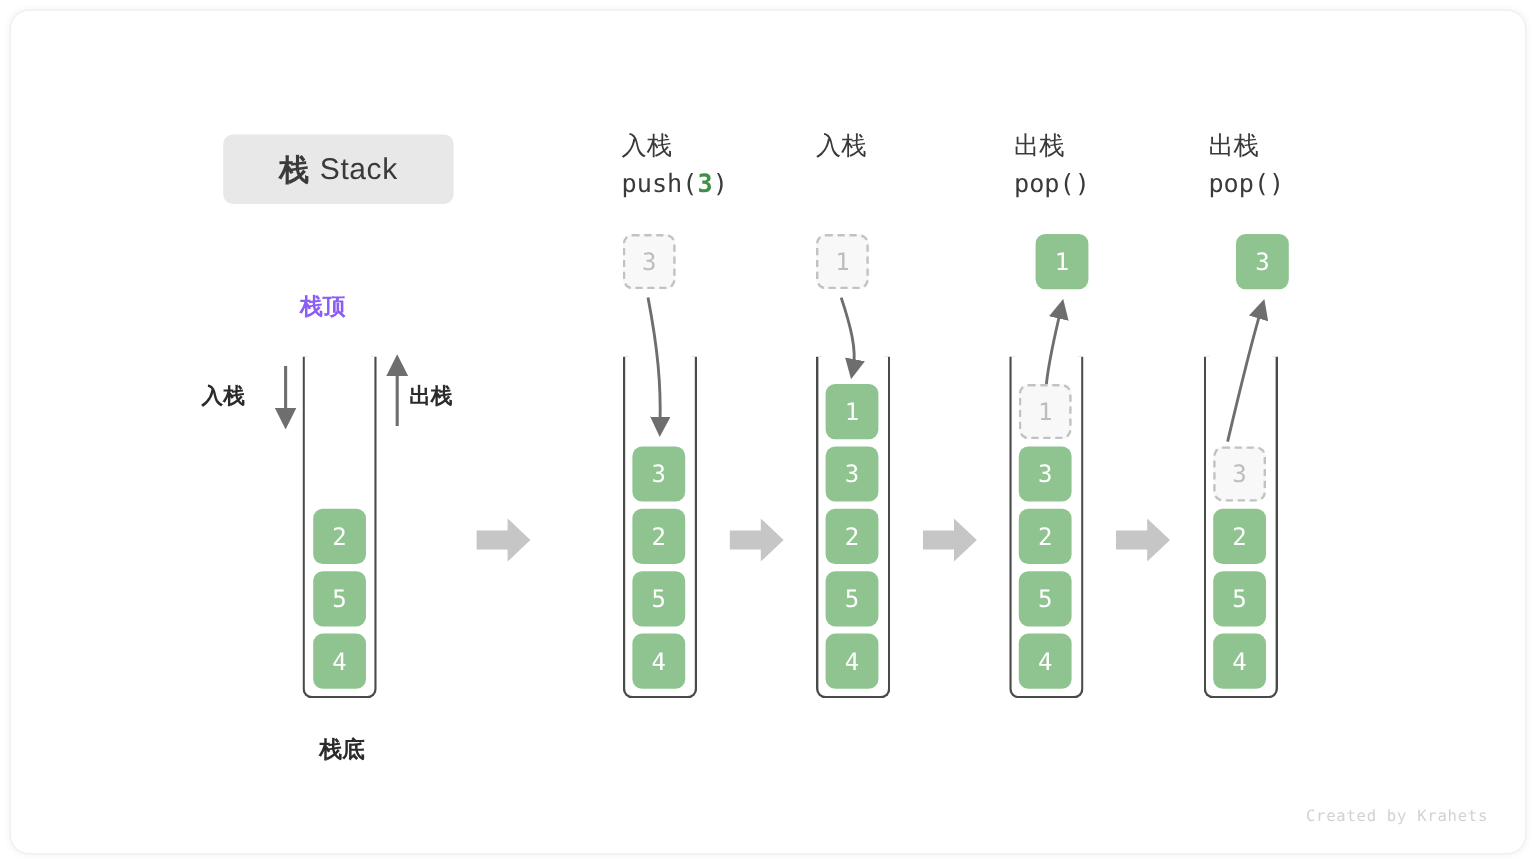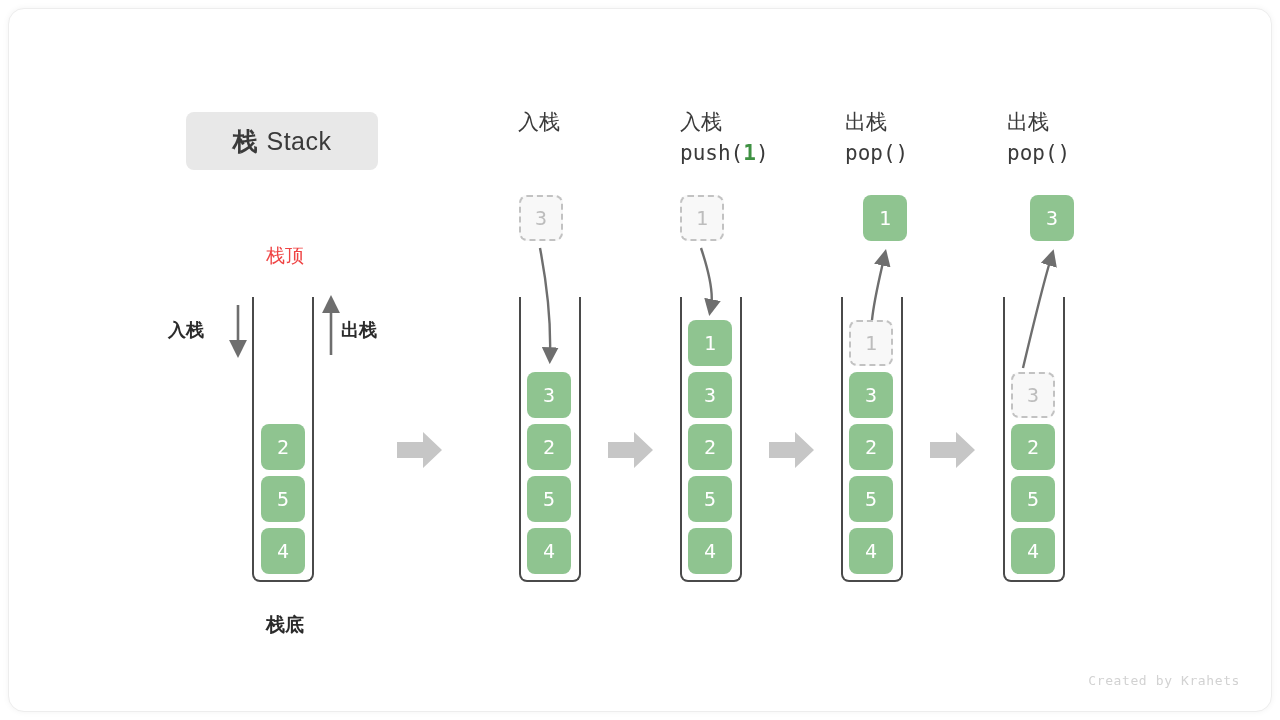--- a/index.html
+++ b/index.html
@@ -50,24 +50,23 @@
   }
   .title-cn { font-weight: bold; font-family: "Liberation Sans","DejaVu Sans",sans-serif; }
   .title-en { font-family: Liberation Sans, sans-serif; letter-spacing: 0.5px; }
 
   
   .lbl-top {
     position: absolute;
     left: 250px;
     top: 243px;
     width: 70px;
-    text-align: center;
     font-size: 19px;
-    font-weight: normal;
-    color: #ef4444;
+    font-weight: bold;
+    color: #8b5cf6;
   }
   .lbl-bottom {
     position: absolute;
     left: 250px;
     top: 612px;
     width: 70px;
     text-align: center;
     font-size: 19px;
     font-weight: bold;
     color: #2b2b2b;
@@ -198,24 +197,24 @@
   <div class="lbl-push-side">入栈</div>
   <div class="lbl-pop-side">出栈</div>
 
   <div class="stack" style="left:252px; top:297px;"></div>
   <div class="cell filled" style="left:261px; top:424px;">2</div>
   <div class="cell filled" style="left:261px; top:476px;">5</div>
   <div class="cell filled" style="left:261px; top:528px;">4</div>
 
   <div class="step-head" style="left:518px; top:107px;">
     <div class="op-cn">入栈</div>
+    <div class="op-code"><span>push(</span><span class="num">3</span><span>)</span></div>
   </div>
   <div class="step-head" style="left:680px; top:107px;">
     <div class="op-cn">入栈</div>
-    <div class="op-code"><span>push(</span><span class="num">1</span><span>)</span></div>
   </div>
   <div class="step-head" style="left:845px; top:107px;">
     <div class="op-cn">出栈</div>
     <div class="op-code"><span>pop(</span><span class="num"></span><span>)</span></div>
   </div>
   <div class="step-head" style="left:1007px; top:107px;">
     <div class="op-cn">出栈</div>
     <div class="op-code"><span>pop(</span><span class="num"></span><span>)</span></div>
   </div>
 

